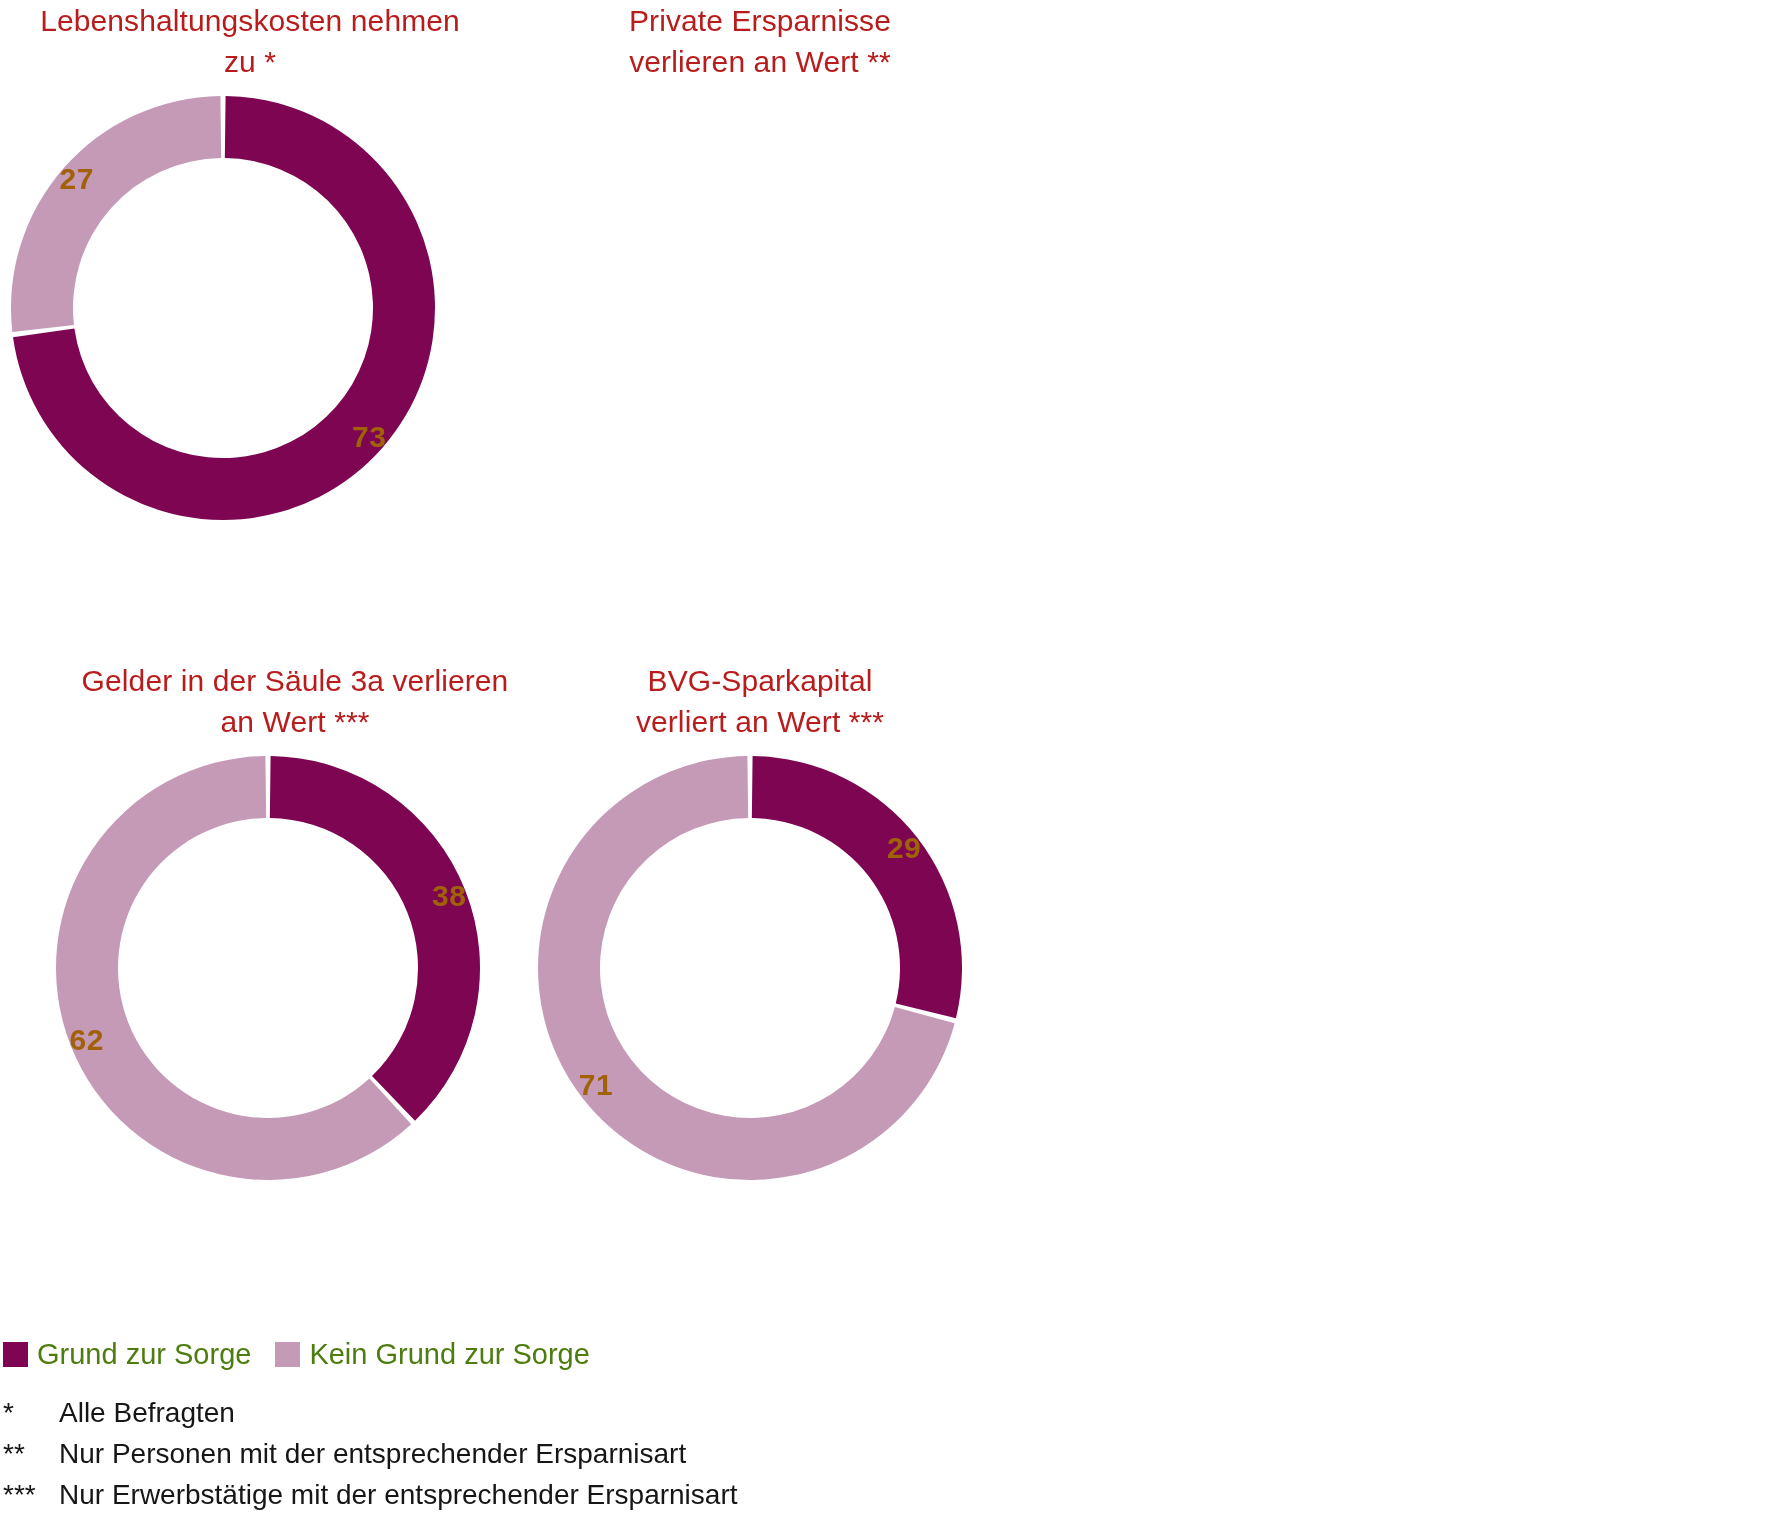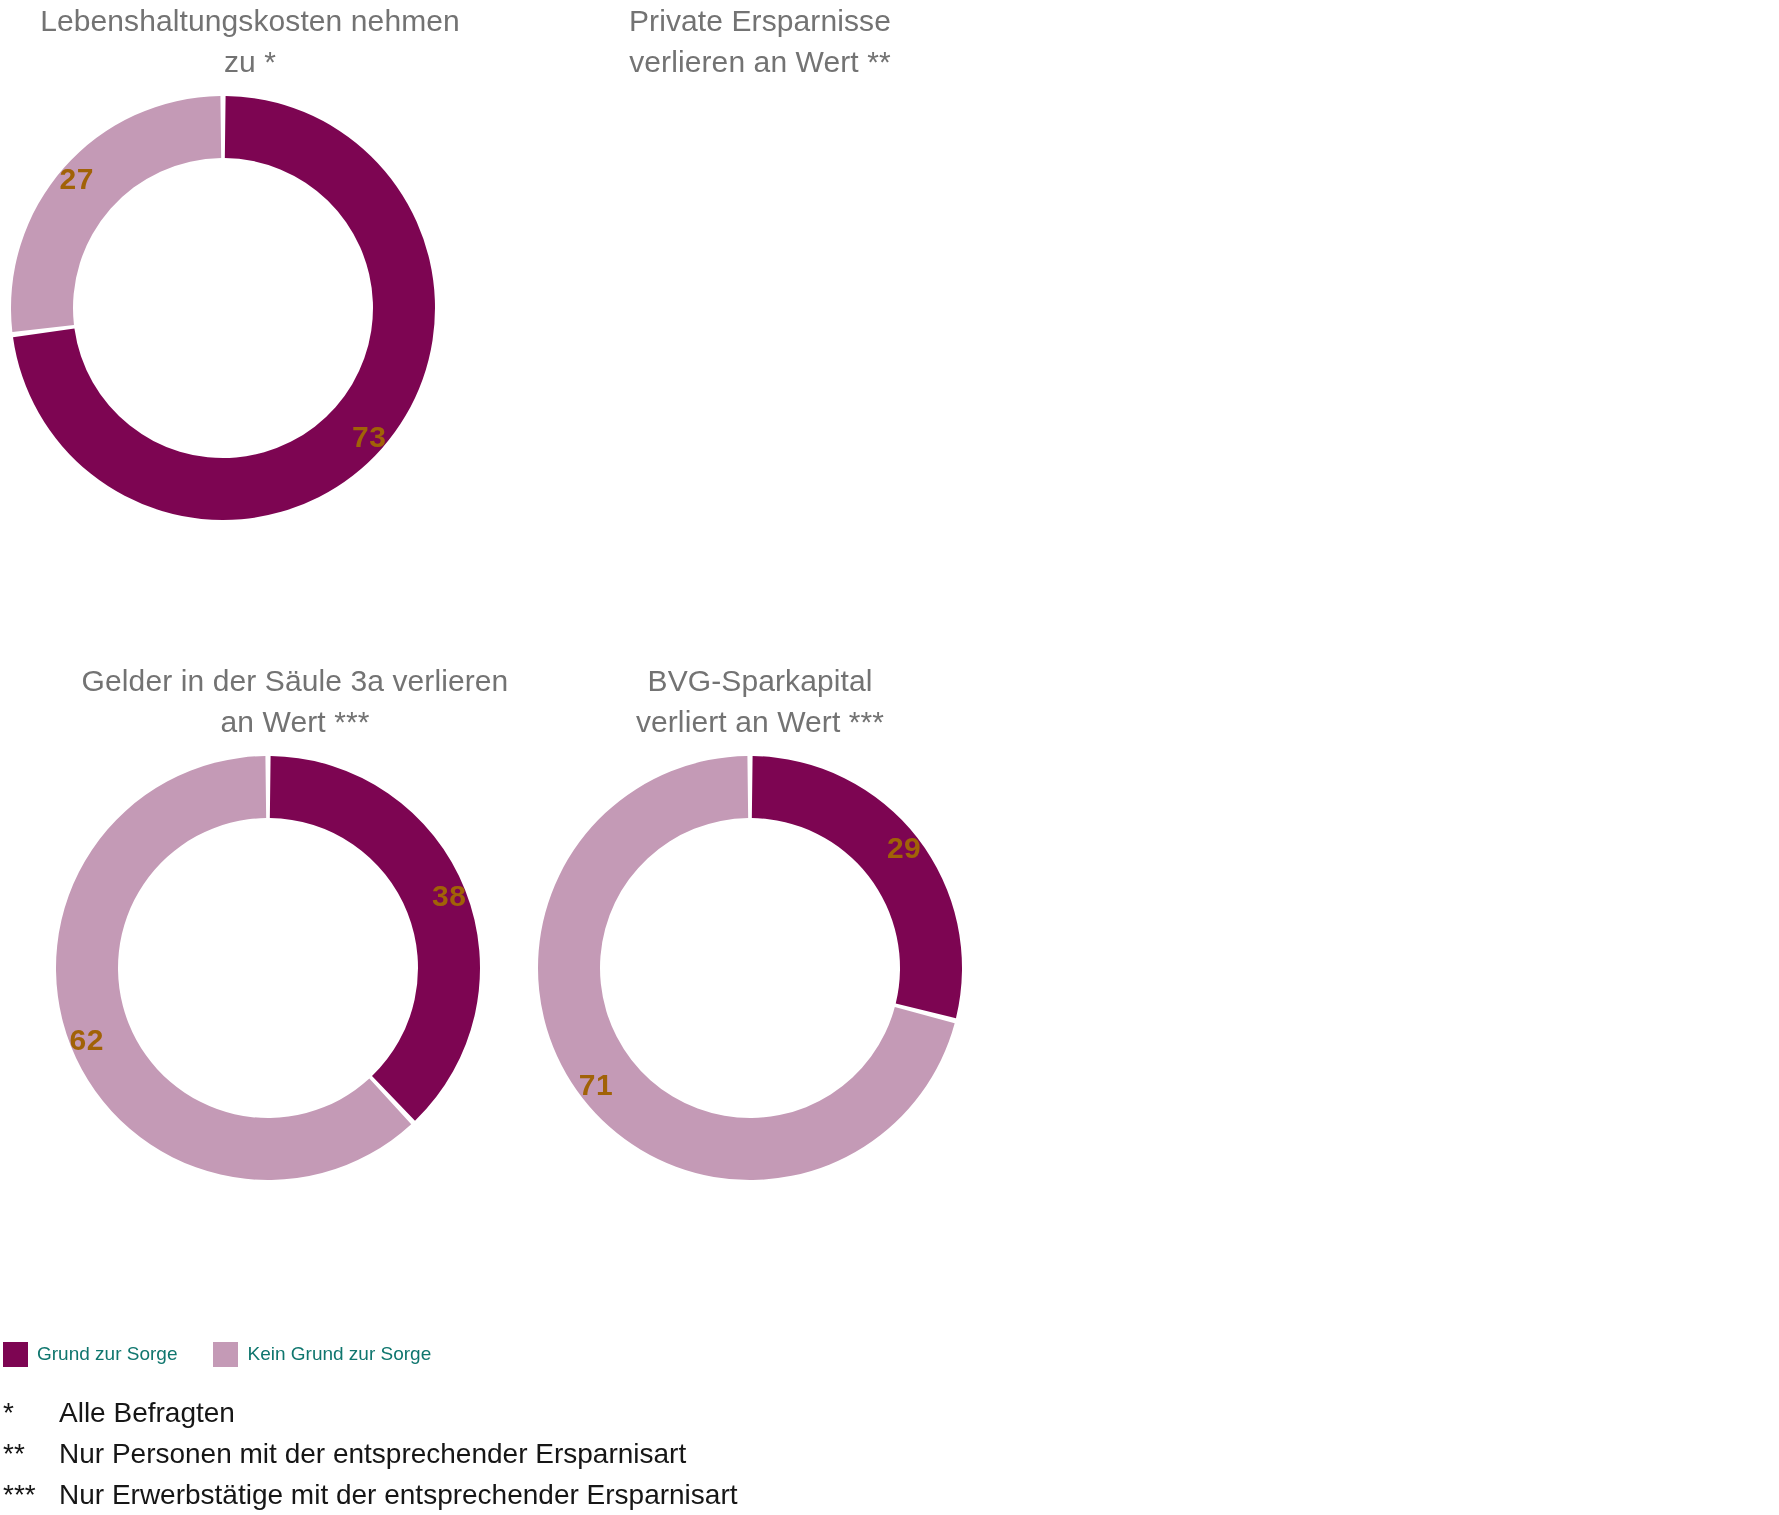--- a/index.html
+++ b/index.html
@@ -32,21 +32,21 @@
   .cell-1 { left: 530px; top: 0px; }
   .cell-2 { left: 0px;   top: 660px; padding-left: 45px; }
   .cell-3 { left: 530px; top: 660px; }
 
   .chart-title {
     width: 500px;
     text-align: center;
     font-size: 30px;
     line-height: 41px;
     font-weight: 400;
-    color: #737373;
+    color: #b91c1c;
     letter-spacing: 0.1px;
     white-space: pre-line;
   }
   .cell-1 .chart-title,
   .cell-3 .chart-title { width: 460px; }
 
   .donut-wrap {
     position: relative;
     width: 440px;
     height: 440px;
@@ -77,25 +77,25 @@
     position: absolute;
     left: 3px;
     top: 1337px;
     display: flex;
     align-items: center;
     gap: 0px;
   }
   .legend-item {
     display: flex;
     align-items: center;
-    font-size: 19px;
+    font-size: 29px;
     line-height: 34px;
-    color: #0f766e;
+    color: #4d7c0f;
   }
-  .legend-item + .legend-item { margin-left: 36px; }
+  .legend-item + .legend-item { margin-left: 24px; }
   .legend-swatch {
     width: 25px;
     height: 25px;
     margin-right: 9px;
     flex: none;
   }
 
   .footnotes {
     position: absolute;
     left: 3px;

